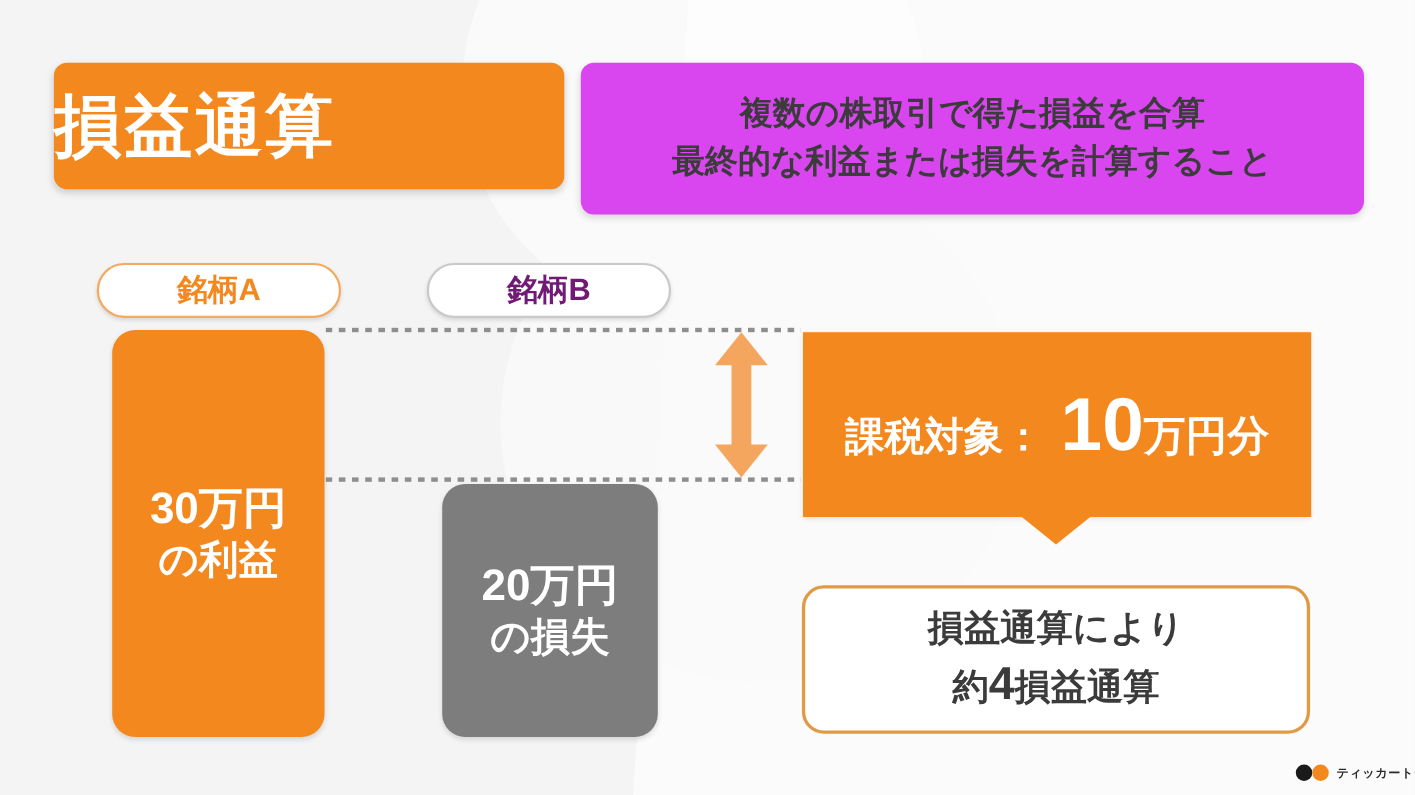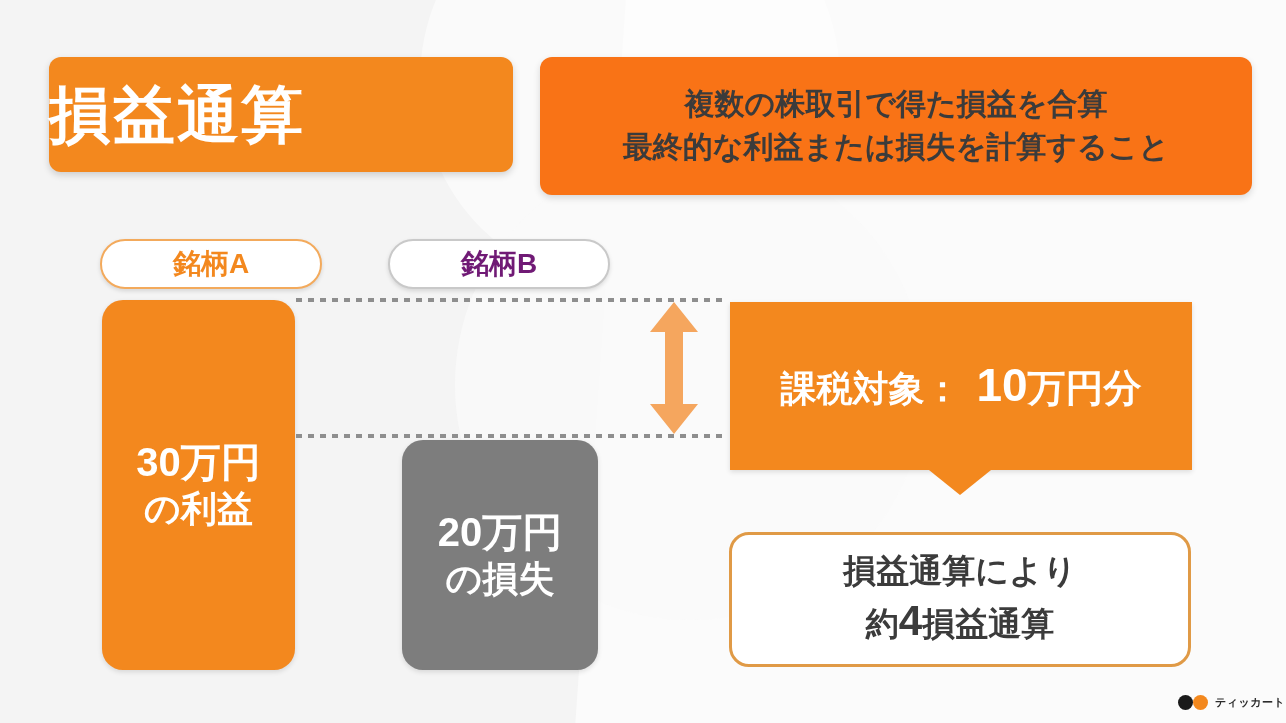--- a/index.html
+++ b/index.html
@@ -59,23 +59,23 @@
     color: #ffffff;
     font-size: 62px;
     font-weight: bold;
     letter-spacing: 2px;
     line-height: 1;
     white-space: nowrap;
   }
 
   .desc-card {
     position: absolute;
-    left: 540px; top: 57px;
+    left: 528px; top: 57px;
     width: 712px; height: 138px;
-    background: #f97316;
+    background: #d946ef;
     border-radius: 12px;
     box-shadow: 0 3px 7px rgba(0,0,0,0.14);
     display: flex;
     flex-direction: column;
     align-items: center;
     justify-content: center;
   }
   .desc-line {
     color: #3b3b3b;
     font-size: 30px;
@@ -90,21 +90,21 @@
     height: 50px;
     border-radius: 25px;
     background: #ffffff;
     display: flex;
     align-items: center;
     justify-content: center;
     box-shadow: 0 2px 4px rgba(0,0,0,0.13);
     box-sizing: border-box;
   }
   .pill-a {
-    left: 100px; top: 239px;
+    left: 88px; top: 239px;
     width: 222px;
     border: 2px solid #F3AA5C;
   }
   .pill-a .pill-text {
     color: #F3881E;
     font-size: 28px;
     font-weight: bold;
     white-space: nowrap;
   }
   .pill-b {
@@ -184,21 +184,21 @@
     box-shadow: 0 2px 5px rgba(0,0,0,0.12);
   }
   .tax-text {
     color: #ffffff;
     font-weight: bold;
     white-space: nowrap;
     display: flex;
     align-items: baseline;
   }
   .tax-label { font-size: 36px; }
-  .tax-num { font-size: 46px; margin-left: 16px; }
+  .tax-num { font-size: 68px; margin-left: 16px; }
   .tax-unit { font-size: 38px; }
 
   
   .tri-down {
     position: absolute;
     left: 919px; top: 462px;
     width: 0; height: 0;
     border-left: 41px solid transparent;
     border-right: 41px solid transparent;
     border-top: 33px solid #F3881E;

